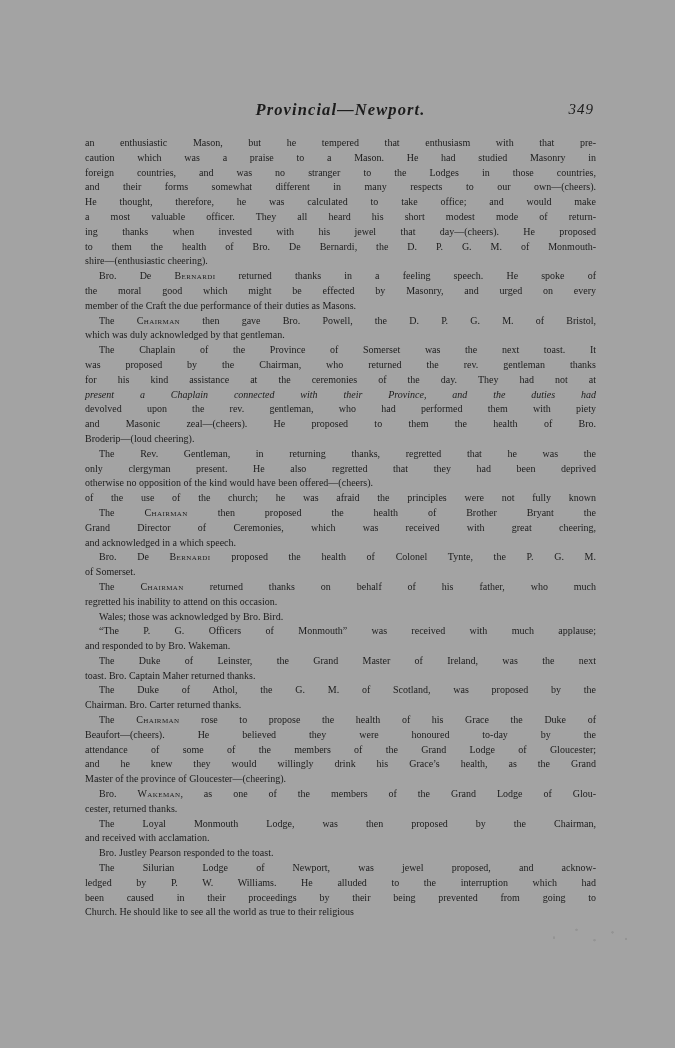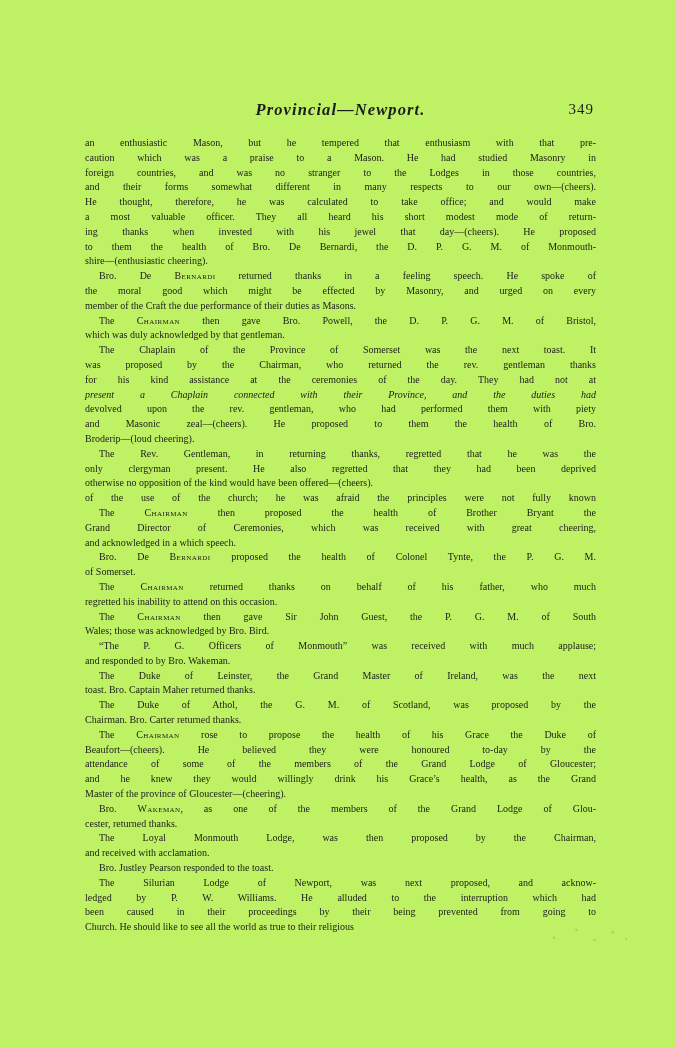--- a/index.html
+++ b/index.html
@@ -4,21 +4,21 @@
 <style>
   html, body {
     margin: 0;
     padding: 0;
     background: #ffffff;
   }
   .page {
     position: relative;
     width: 675px;
     height: 1048px;
-    background: #bef264;
+    background: #a3a3a3;
     font-family: "Liberation Serif", serif;
     color: #1c1c1c;
     overflow: hidden;
   }
   .column {
     position: absolute;
     left: 85px;
     top: 99px;
     width: 511px;
   }
@@ -36,20 +36,21 @@
     letter-spacing: 1.1px;
     line-height: 21px;
   }
   .page-number {
     position: absolute;
     right: 2px;
     top: 0;
     font-size: 15px;
     line-height: 21px;
     letter-spacing: 1px;
+    font-style: italic;
   }
   .page-body {
     width: 511px;
   }
   .tline {
     font-size: 10px;
     line-height: 14.8px;
     text-align: justify;
     text-align-last: justify;
     white-space: normal;
@@ -135,21 +136,20 @@
         </div>
         <div class="para indent">
           <div class="tline"><span>Bro. De </span><span class="sc">Bernardi</span><span> proposed the health of Colonel Tynte, the P. G. M.</span></div>
           <div class="tline lastline"><span>of Somerset.</span></div>
         </div>
         <div class="para indent">
           <div class="tline"><span>The </span><span class="sc">Chairman</span><span> returned thanks on behalf of his father, who much</span></div>
           <div class="tline lastline"><span>regretted his inability to attend on this occasion.</span></div>
         </div>
         <div class="para indent">
-          <div class="tline"><span>The </span><span class="sc">Chairman</span><span> then gave Sir John Guest, the P. G. M. of South</span></div>
           <div class="tline lastline"><span>Wales; those was acknowledged by Bro. Bird.</span></div>
         </div>
         <div class="para indent">
           <div class="tline"><span>“The P. G. Officers of Monmouth” was received with much applause;</span></div>
           <div class="tline lastline"><span>and responded to by Bro. Wakeman.</span></div>
         </div>
         <div class="para indent">
           <div class="tline"><span>The Duke of Leinster, the Grand Master of Ireland, was the next</span></div>
           <div class="tline lastline"><span>toast. Bro. Captain Maher returned thanks.</span></div>
         </div>
@@ -169,21 +169,21 @@
           <div class="tline lastline"><span>cester, returned thanks.</span></div>
         </div>
         <div class="para indent">
           <div class="tline"><span>The Loyal Monmouth Lodge, was then proposed by the Chairman,</span></div>
           <div class="tline lastline"><span>and received with acclamation.</span></div>
         </div>
         <div class="para indent">
           <div class="tline lastline"><span>Bro. Justley Pearson responded to the toast.</span></div>
         </div>
         <div class="para indent">
-          <div class="tline"><span>The Silurian Lodge of Newport, was next proposed, and acknow-</span></div>
+          <div class="tline"><span>The Silurian Lodge of Newport, was jewel proposed, and acknow-</span></div>
           <div class="tline"><span>ledged by P. W. Williams. He alluded to the interruption which had</span></div>
           <div class="tline"><span>been caused in their proceedings by their being prevented from going to</span></div>
           <div class="tline lastline"><span>Church. He should like to see all the world as true to their religious</span></div>
         </div>
       </div>
   </div>
   <div class="scan-noise"></div>
 </div>
 
 </body></html>

